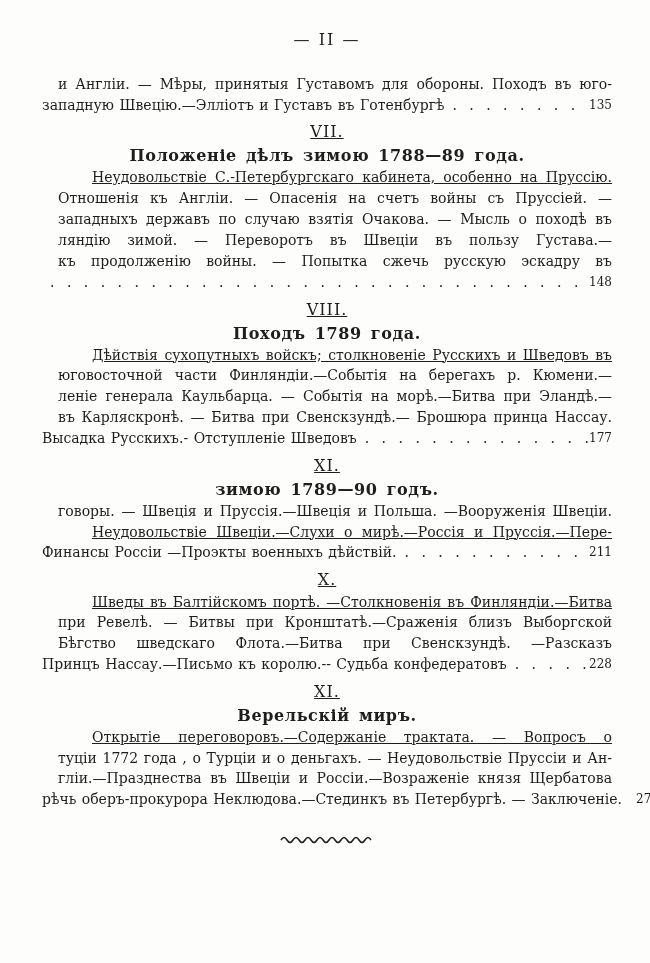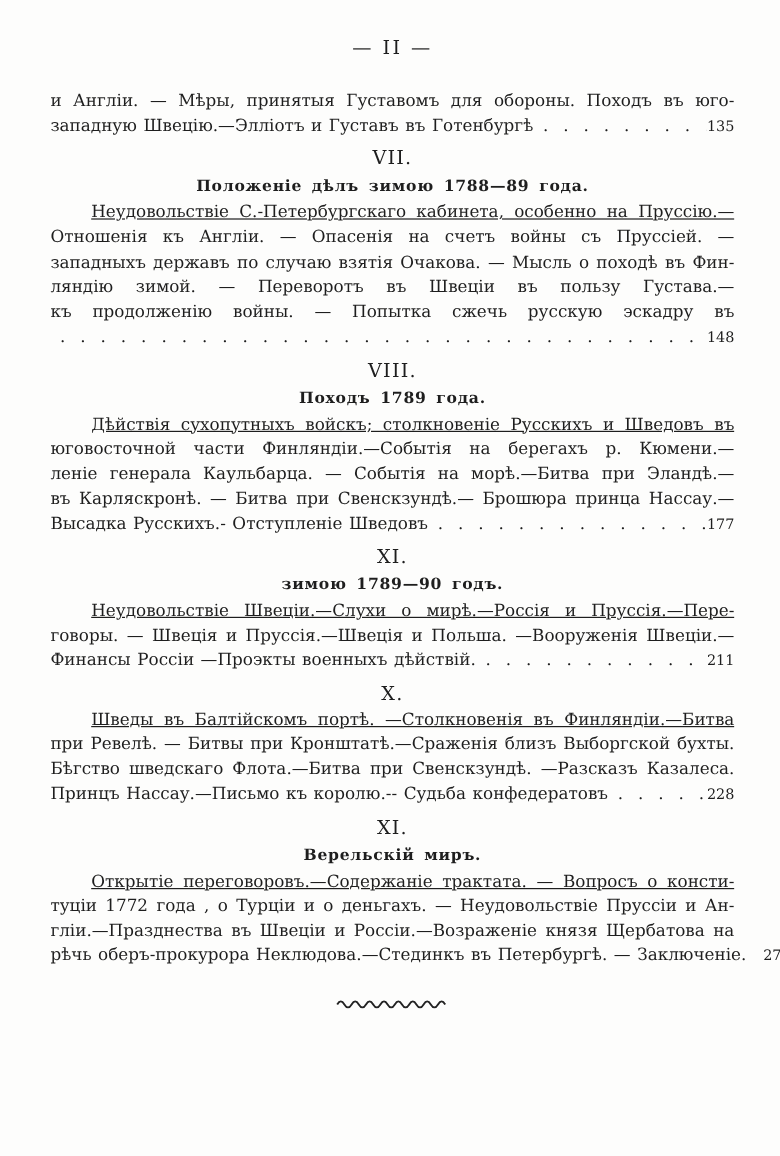--- a/index.html
+++ b/index.html
@@ -22,39 +22,41 @@
     line-height:20px;
     margin-bottom:24px;
   }
   .section{margin-bottom:5px;}
   .numeral{
     text-align:center;
     font-size:16px;
     line-height:19px;
     letter-spacing:1px;
     margin:7px 0 3px 0;
+    text-decoration:underline;
   }
   .title-line{
     text-align:center;
     font-weight:700;
-    font-size:13px;
+    font-size:16px;
     line-height:23px;
     letter-spacing:0.6px;
     word-spacing:3px;
   }
   .section .title-line:last-of-type{margin-bottom:5px;}
   .body-line{
     font-size:14px;
     line-height:20.5px;
     max-height:21px;
     overflow:hidden;
     text-align:justify;
     text-align-last:justify;
     word-spacing:1px;
     white-space:normal;
+    margin-left:16px;
   }
   .body-line.indent{text-indent:34px;text-decoration:underline;}
   .last-line{
     display:flex;
     align-items:flex-end;
     font-size:14px;
     line-height:20.5px;
   }
   .ltext{white-space:nowrap;word-spacing:1px;}
   .leader{
@@ -117,22 +119,22 @@
         <div class="body-line">въ Карляскронѣ. — Битва при Свенскзундѣ.— Брошюра принца Нассау.—</div>
         <div class="last-line">
           <span class="ltext">Высадка Русскихъ.- Отступленіе Шведовъ</span>
           <span class="leader">. . . . . . . . . . . . . . . . . . . . . . . . . . . . . . . . . . . . . . . . . . . .</span>
           <span class="pagenum">177</span>
         </div>
       </div>
       <div class="section">
         <div class="numeral">XI.</div>
         <div class="title-line">зимою 1789—90 годъ.</div>
+        <div class="body-line">говоры. — Швеція и Пруссія.—Швеція и Польша. —Вооруженія Швеціи.—</div>
         <div class="body-line indent">Неудовольствіе Швеціи.—Слухи о мирѣ.—Россія и Пруссія.—Пере-</div>
-        <div class="body-line">говоры. — Швеція и Пруссія.—Швеція и Польша. —Вооруженія Швеціи.—</div>
         <div class="last-line">
           <span class="ltext">Финансы Россіи —Проэкты военныхъ дѣйствій.</span>
           <span class="leader">. . . . . . . . . . . . . . . . . . . . . . . . . . . . . . . . . . . . . . . . . . . .</span>
           <span class="pagenum">211</span>
         </div>
       </div>
       <div class="section">
         <div class="numeral">X.</div>
         <div class="body-line indent">Шведы въ Балтійскомъ портѣ. —Столкновенія въ Финляндіи.—Битва</div>
         <div class="body-line">при Ревелѣ. — Битвы при Кронштатѣ.—Сраженія близъ Выборгской бухты.—</div>

